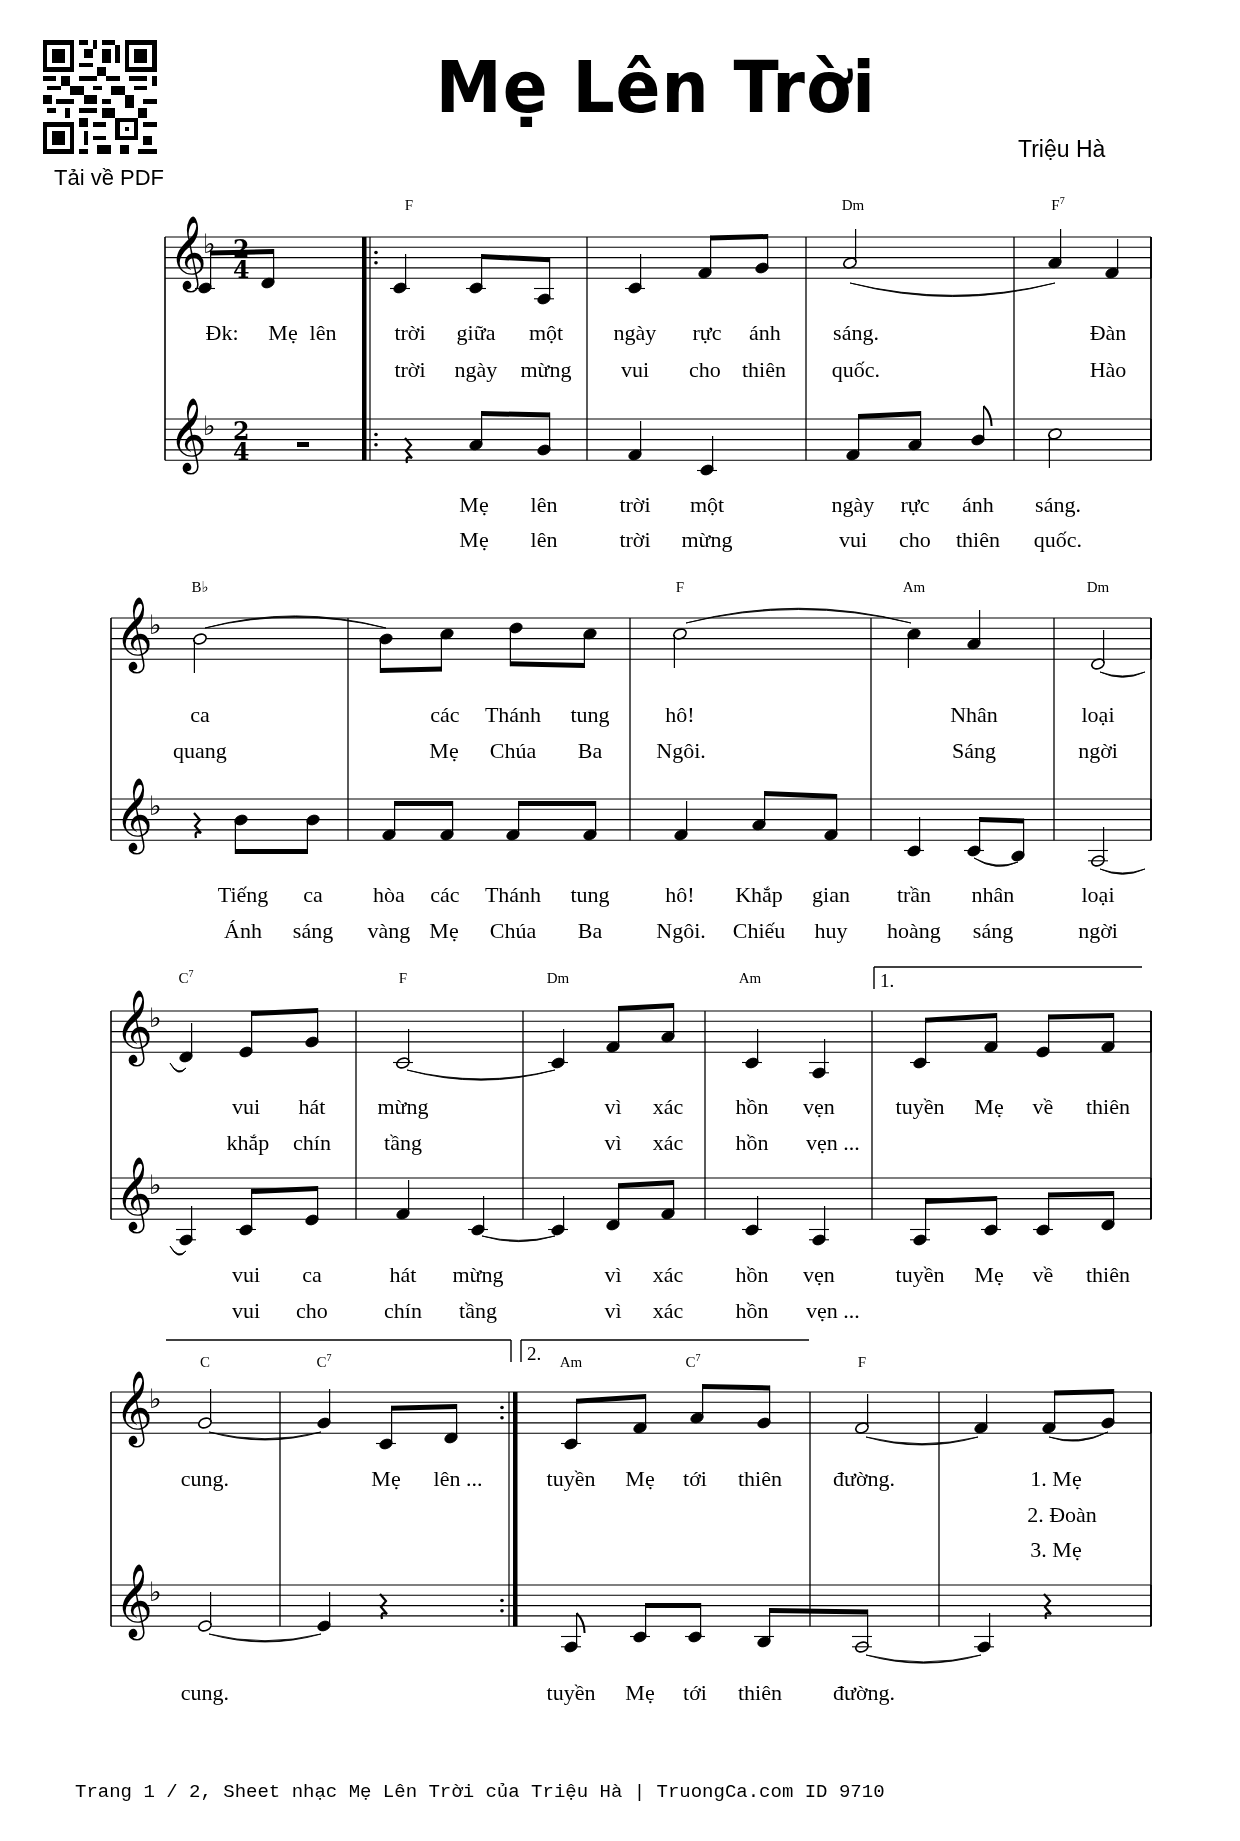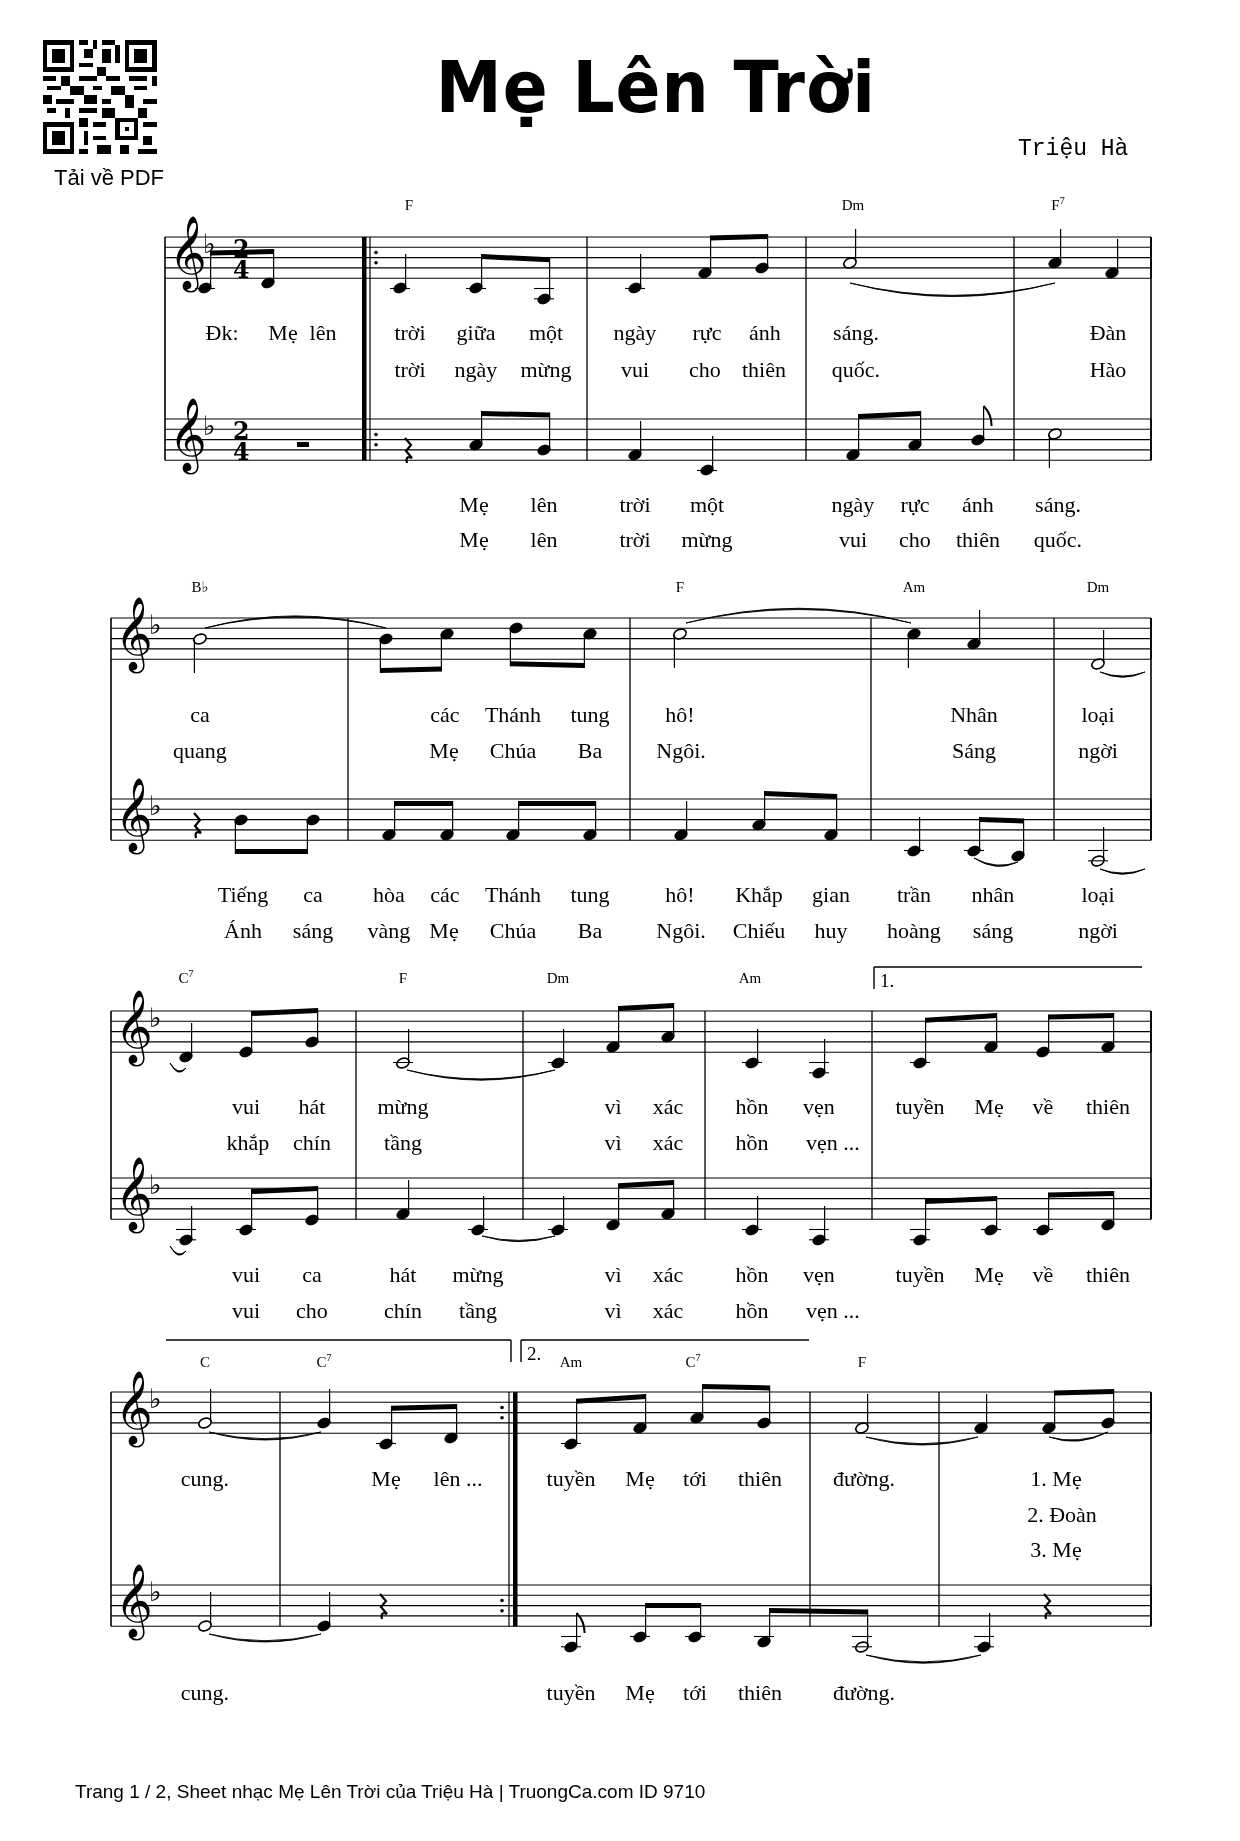--- a/index.html
+++ b/index.html
@@ -1,21 +1,21 @@
 <!DOCTYPE html>
 <html><head>
 <meta charset="utf-8">
 <style>
   html, body { margin:0; padding:0; background:#ffffff; }
   body { width:1240px; height:1841px; position:relative; overflow:hidden; font-family:"Liberation Serif", serif; color:#000; }
   .qr { position:absolute; left:42px; top:40px; width:115px; height:114px; }
   .qr-label { position:absolute; left:54px; top:166px; font-family:"Liberation Sans", sans-serif; font-size:22px; line-height:24px; }
   .title { position:absolute; left:0; width:1240px; top:42px; text-align:center; font-family:"DejaVu Sans", sans-serif; font-weight:bold; font-size:72px; letter-spacing:1px; line-height:90px; padding-left:78px; box-sizing:border-box; transform:scaleX(0.92); }
-  .composer { position:absolute; left:1018px; top:136px; font-family:Liberation Mono, monospace; font-size:23px; line-height:26px; }
-  .footer { position:absolute; left:75px; top:1780px; font-family:Liberation Sans, sans-serif; font-size:19px; line-height:24px; }
+  .composer { position:absolute; left:1018px; top:136px; font-family:Liberation Sans, sans-serif; font-size:23px; line-height:26px; }
+  .footer { position:absolute; left:75px; top:1780px; font-family:Liberation Mono, monospace; font-size:19px; line-height:24px; }
   svg.score { position:absolute; left:0; top:0; }
   .lyr { font-family:"Liberation Serif", serif; font-size:22px; }
   .chord { font-family:"Liberation Serif", serif; font-size:15px; }
   .volta-num { font-family:"Liberation Serif", serif; font-size:19px; }
 </style>
 </head>
 <body>
 
 <div class="qr">
   <svg width="115" height="114" viewBox="0 0 25 25" shape-rendering="crispEdges">

